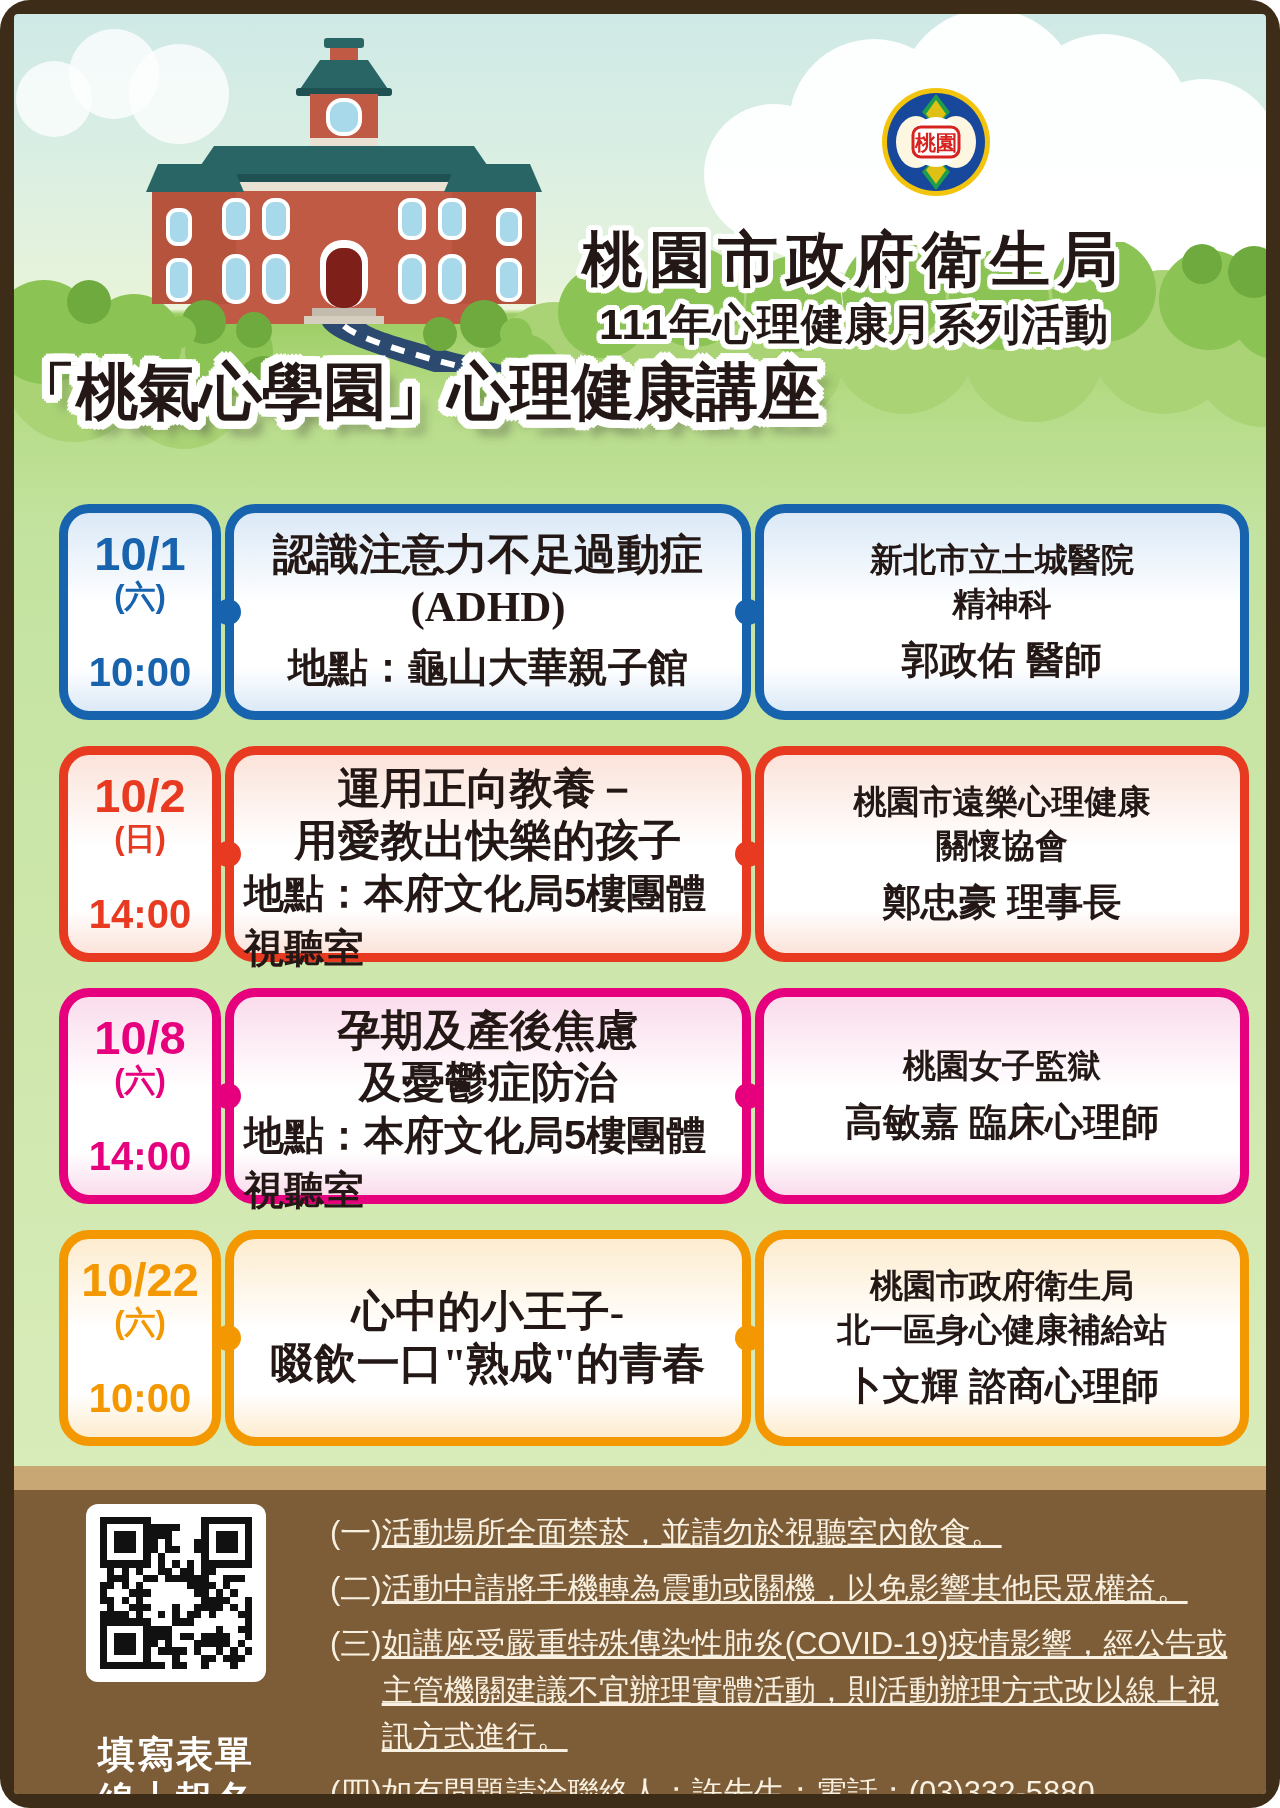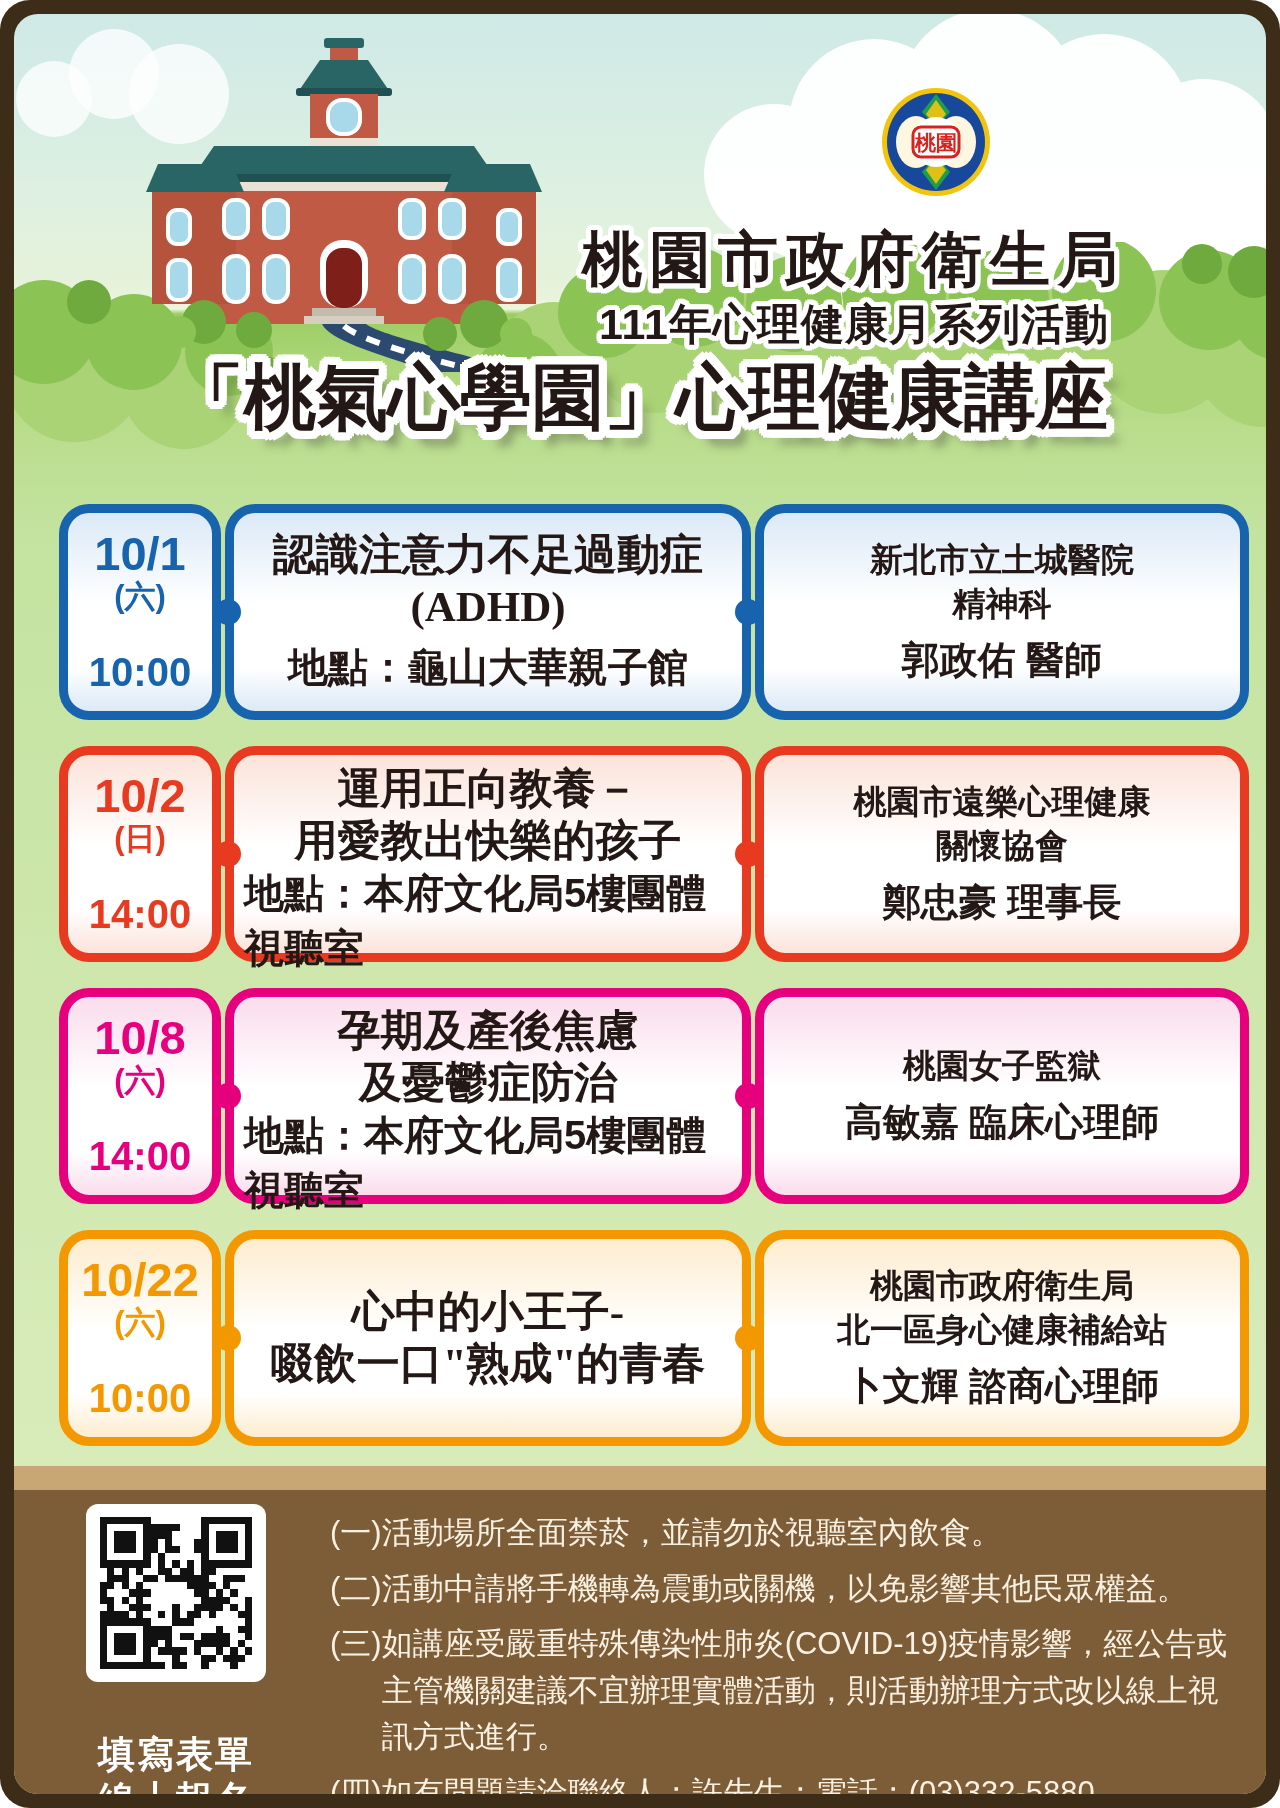--- a/index.html
+++ b/index.html
@@ -1,38 +1,38 @@
 <!DOCTYPE html>
 <html><head>
 <meta charset="utf-8">
 <style>
   html,body{margin:0;padding:0;background:#fff;}
   body{width:1280px;height:1808px;font-family:"Liberation Sans","DejaVu Sans",sans-serif;}
   .poster{position:relative;width:1280px;height:1808px;background:#3c2c18;border-radius:30px;overflow:hidden;}
-  .inner{position:absolute;inset:14px;border-radius:24px;overflow:hidden;
+  .inner{position:absolute;inset:14px;border-radius:4px;overflow:hidden;
     background:linear-gradient(180deg,
       #cfe9e6 0px,#d8eee4 120px,#e7f3da 280px,#eef6dc 295px,
       #9ccd63 300px,#b5db85 380px,#c3e3a0 520px,#cfe7ad 1000px,#d8ecba 1452px,#d8ecba 100%);}
 
   
   .layer{position:absolute;left:0;top:0;}
   .logo{position:absolute;left:866px;top:72px;width:112px;height:112px;}
 
   
   .outlined{color:#231815;
     text-shadow:5px 0 #fff,-5px 0 #fff,0 5px #fff,0 -5px #fff,
       4px 4px #fff,-4px 4px #fff,4px -4px #fff,-4px -4px #fff,
       5px 2px #fff,-5px 2px #fff,5px -2px #fff,-5px -2px #fff,
       2px 5px #fff,-2px 5px #fff,2px -5px #fff,-2px -5px #fff;}
   .header-org{position:absolute;left:540px;top:206px;width:600px;text-align:center;
     font-size:60px;font-weight:900;letter-spacing:8px;}
   .header-series{position:absolute;left:540px;top:282px;width:600px;text-align:center;
     font-size:43px;font-weight:900;letter-spacing:1px;}
-  .main-title{position:absolute;left:0;top:336px;width:100%;text-align:center;
-    font-size:72px;font-weight:900;letter-spacing:0;color:#231815;
+  .main-title{position:absolute;left:0;top:336px;width:100%;text-align:left;
+    font-size:62px;font-weight:900;letter-spacing:0;color:#231815;
     text-shadow:8px 0 #fff,-8px 0 #fff,0 8px #fff,0 -8px #fff,
       6px 6px #fff,-6px 6px #fff,6px -6px #fff,-6px -6px #fff,
       8px 4px #fff,-8px 4px #fff,8px -4px #fff,-8px -4px #fff,
       4px 8px #fff,-4px 8px #fff,4px -8px #fff,-4px -8px #fff,
       12px 14px 10px rgba(70,70,60,.5);}
 
   
   .cards{position:absolute;left:45px;top:490px;width:1190px;}
   .event-card{position:relative;display:flex;gap:4px;height:216px;margin-bottom:26px;}
   .panel{box-sizing:border-box;border:9px solid var(--c);border-radius:30px;
@@ -59,21 +59,21 @@
   .qr-card{position:absolute;left:72px;top:1490px;width:180px;height:178px;background:#fff;
     border-radius:12px;display:flex;align-items:center;justify-content:center;}
   #qr{display:grid;grid-template-columns:repeat(21,1fr);grid-template-rows:repeat(21,1fr);
     width:152px;height:152px;background:#fff;}
   #qr div{background:transparent;} #qr div.b{background:#111;}
   .qr-caption{position:absolute;left:52px;top:1718px;width:220px;text-align:center;
     color:#fff;font-size:37px;font-weight:900;line-height:1.22;letter-spacing:2px;}
   .notes{position:absolute;left:316px;top:1496px;width:916px;}
   .note{display:flex;margin-bottom:9px;color:#f8f0e0;font-size:31px;font-weight:500;line-height:1.5;}
   .note .prefix{flex:none;}
-  .note .txt{flex:1;}
+  .note .txt{flex:1;text-decoration:underline;}
 </style>
 </head>
 <body>
 
 <div class="poster">
   <div class="inner">
 
     <svg class="layer" width="1280" height="280" viewBox="0 0 1280 280">
       <g fill="#ffffff" opacity="0.95">
         <circle cx="760" cy="160" r="70"></circle>

